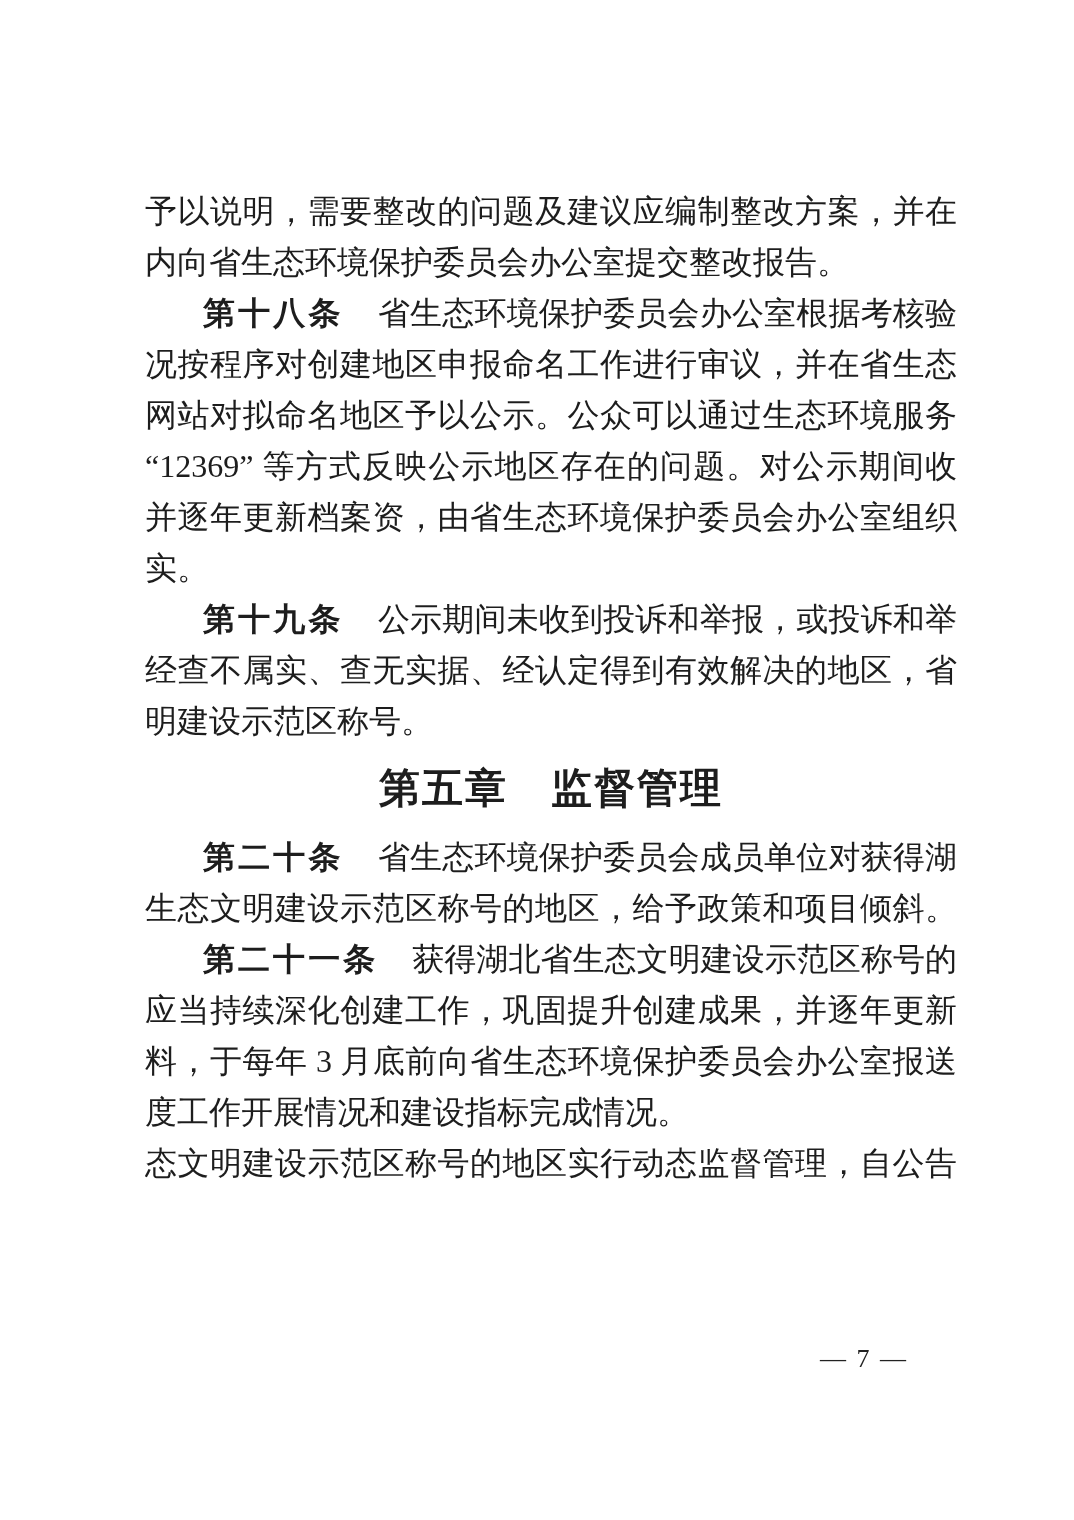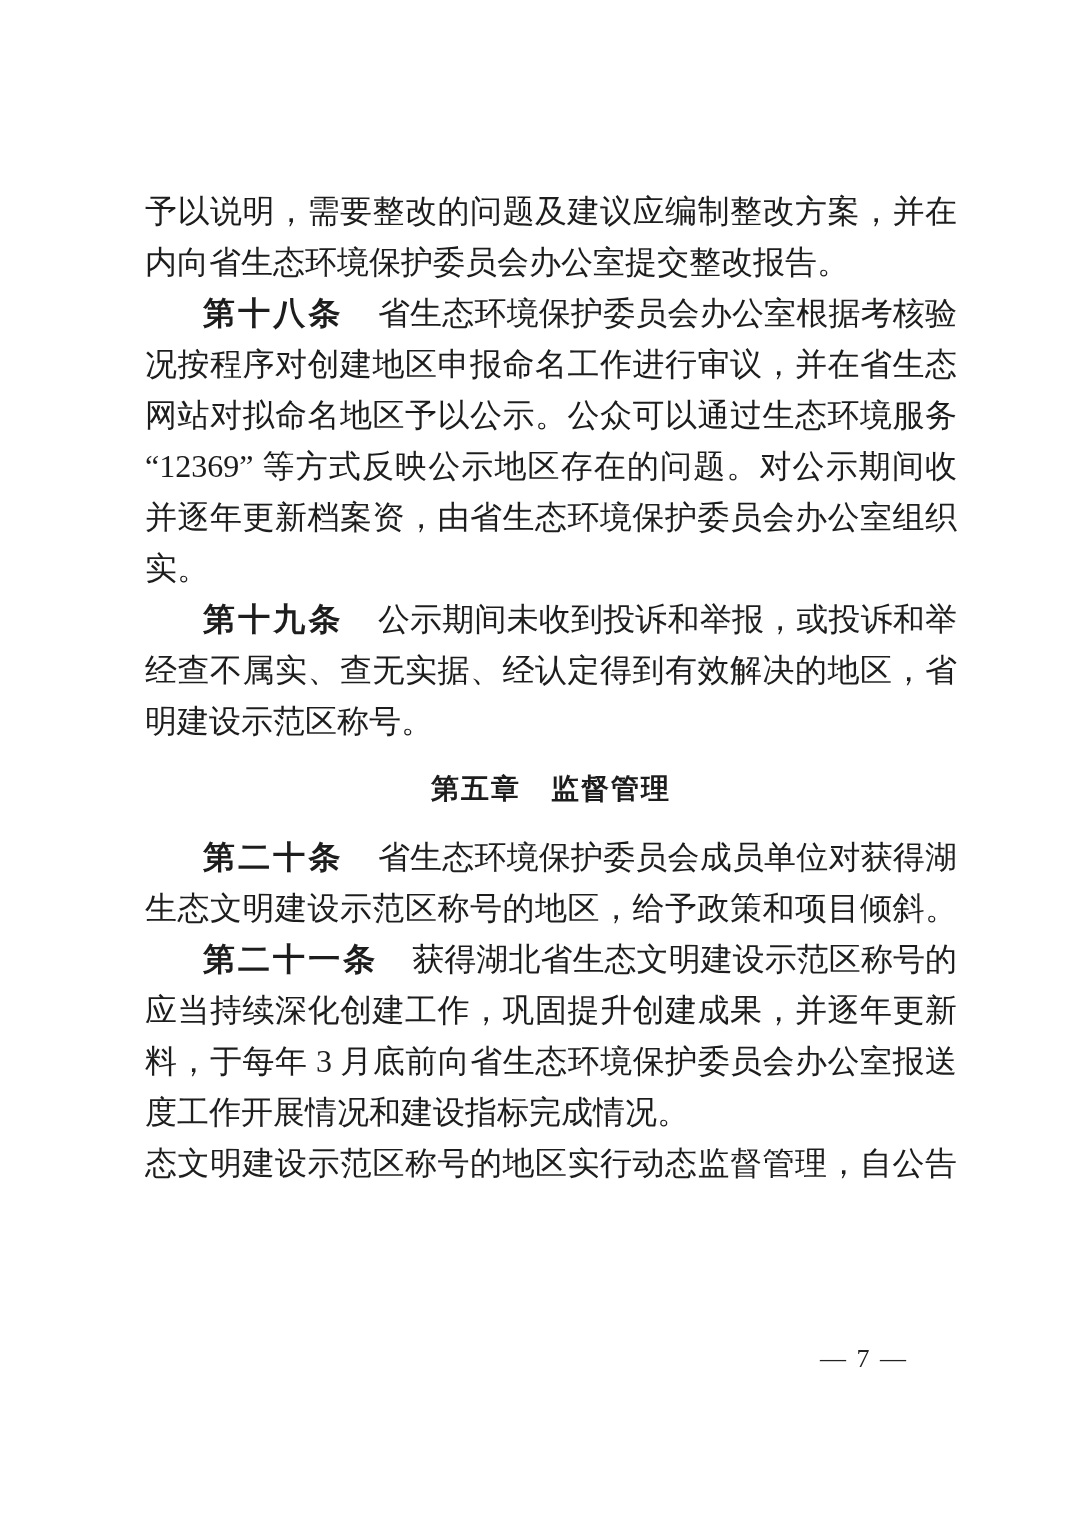--- a/index.html
+++ b/index.html
@@ -45,21 +45,21 @@
     width: 34px;
   }
   .chapter {
     margin: 16px 0 18px 0;
     line-height: 51px;
     height: 51px;
     text-align: center;
     text-align-last: center;
     font-family: "Liberation Sans", "DejaVu Sans", sans-serif;
     font-weight: 700;
-    font-size: 28px;
+    font-size: 41px;
     letter-spacing: 2px;
   }
   .pagenum {
     position: absolute;
     right: 166px;
     top: 1344px;
     font-size: 26px;
     line-height: 30px;
     color: #222;
     letter-spacing: 2px;

